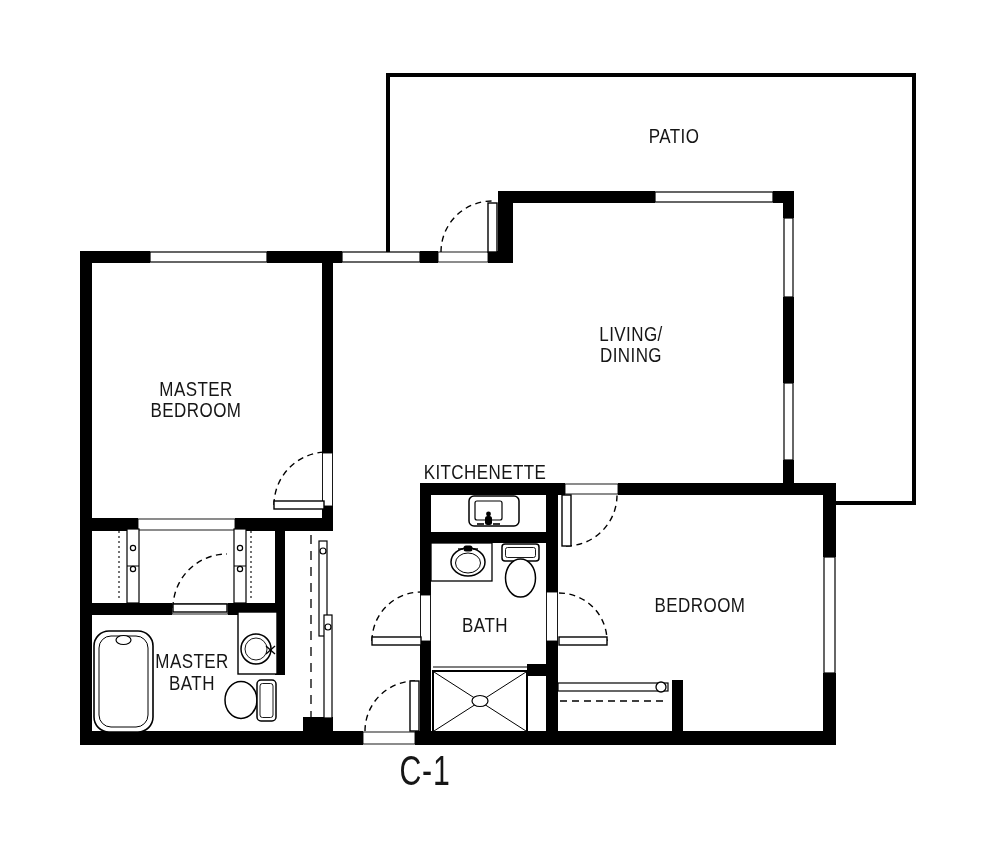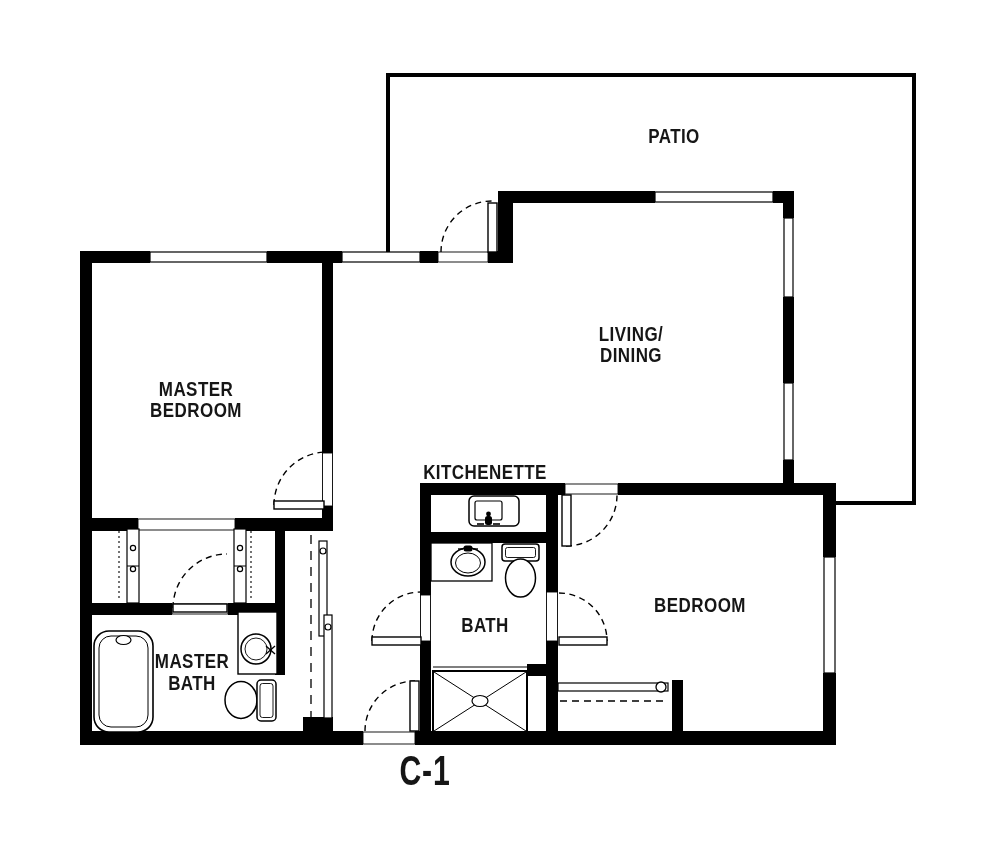--- a/index.html
+++ b/index.html
@@ -2,21 +2,20 @@
 <html><head>
 <meta charset="utf-8">
 <style>
   html,body{margin:0;padding:0;background:#ffffff;}
   .plan{
     position:relative;
     width:999px;height:859px;
     background:#ffffff;
     font-family:"Liberation Sans", sans-serif;
     overflow:hidden;
-    font-weight:bold;
   }
   .plan svg{position:absolute;left:0;top:0;}
   .label{
     position:absolute;
     transform:translate(-50%,-50%) scaleX(0.85);
     color:#161616;
     text-align:center;
     white-space:nowrap;
     font-size:20px;
     letter-spacing:0.5px;

